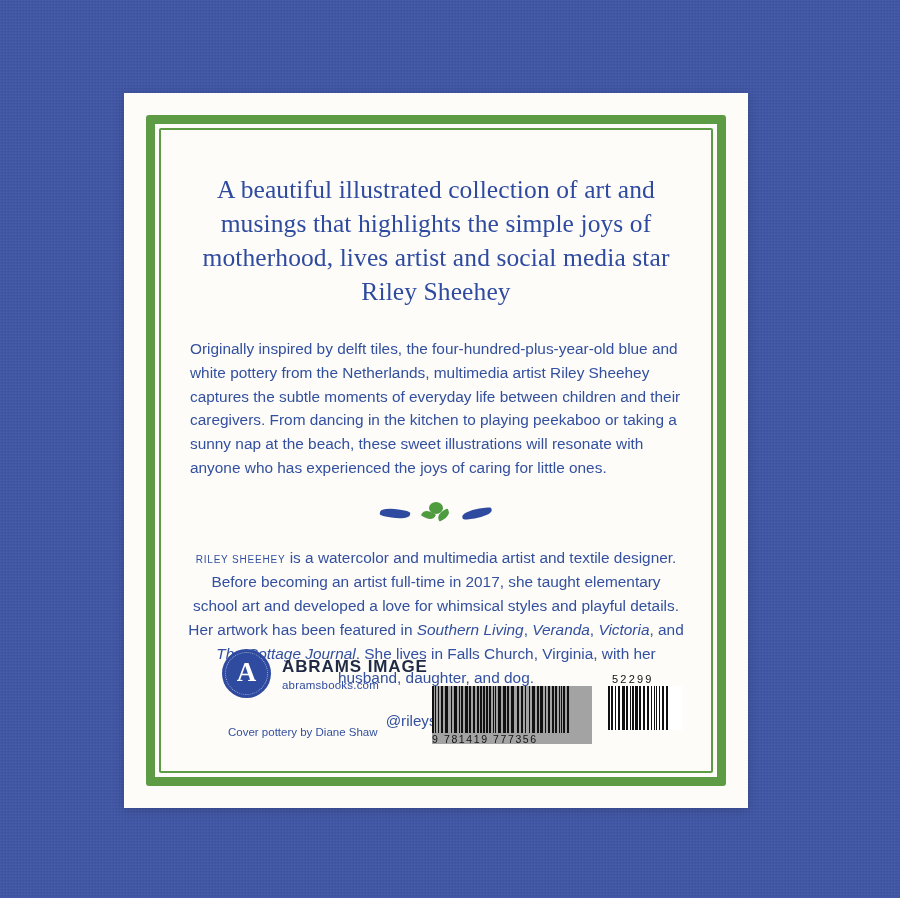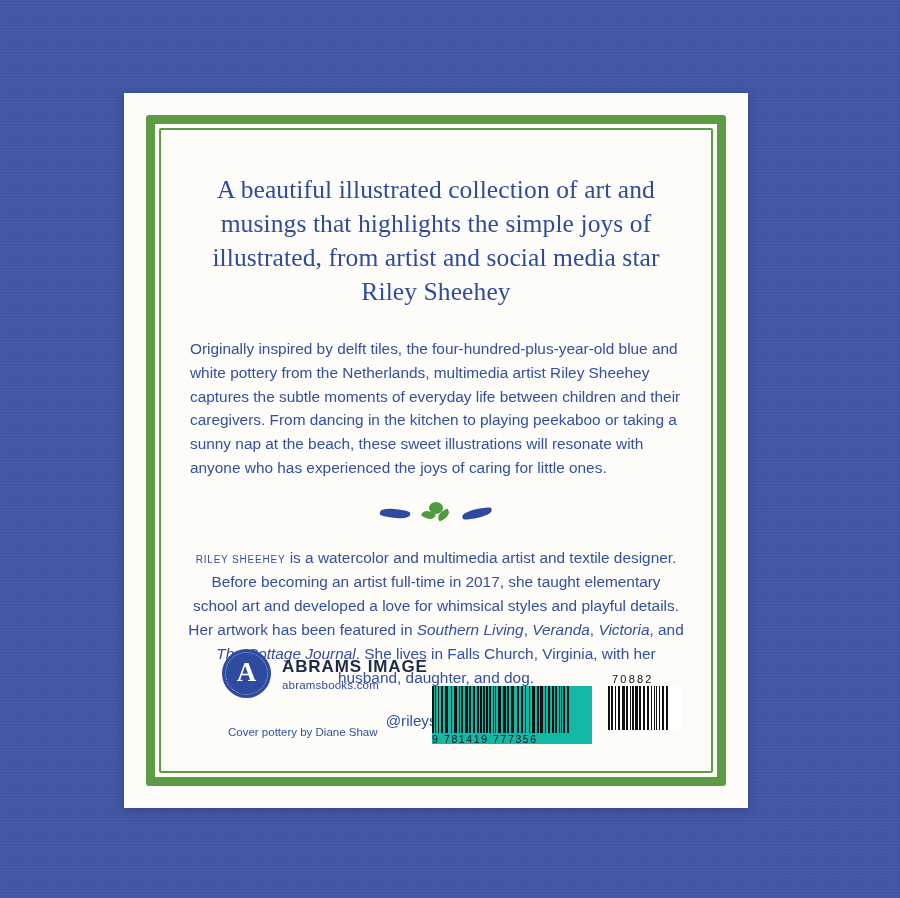--- a/index.html
+++ b/index.html
@@ -218,21 +218,21 @@
     bottom: 12px;
     width: 250px;
     height: 72px;
   }
   .barcode-main {
     position: absolute;
     left: 0;
     bottom: 0;
     width: 160px;
     height: 58px;
-    background: #14b8a6;
+    background: #a3a3a3;
   }
   .barcode-addon {
     position: absolute;
     right: 0;
     bottom: 14px;
     width: 74px;
     height: 44px;
     background: #fff;
   }
   .bars {
@@ -272,21 +272,21 @@
 
 <div class="backdrop"></div>
 
 <div class="cover">
 
   <div class="border-outer"></div>
   <div class="border-inner"></div>
 
   <div class="content">
 
-    <div class="headline">A beautiful illustrated collection of art and musings that highlights the simple joys of illustrated, from artist and social media star Riley Sheehey</div>
+    <div class="headline">A beautiful illustrated collection of art and musings that highlights the simple joys of motherhood, lives artist and social media star Riley Sheehey</div>
 
     <div class="body-copy">Originally inspired by delft tiles, the four-hundred-plus-year-old blue and white pottery from the Netherlands, multimedia artist Riley Sheehey captures the subtle moments of everyday life between children and their caregivers. From dancing in the kitchen to playing peekaboo or taking a sunny nap at the beach, these sweet illustrations will resonate with anyone who has experienced the joys of caring for little ones.</div>
 
     <div class="ornament">
       <span class="leaf-left"></span>
       <span class="sprig">
         <span class="s1"></span>
           <span class="s2"></span>
           <span class="s3"></span>
       </span>
@@ -355,21 +355,21 @@
               <i style="width: 2px; margin-right: 1px; height: calc(100% - 11px);"></i>
               <i style="width: 2px; margin-right: 2px; height: calc(100% - 11px);"></i>
               <i style="width: 1px; margin-right: 1px; height: calc(100% - 11px);"></i>
               <i style="width: 1px; margin-right: 1px; height: calc(100% - 11px);"></i>
               <i style="width: 2px; margin-right: 2px; height: calc(100% - 11px);"></i>
               <i style="width: 2px; margin-right: 2px; height: calc(100% - 11px);"></i>
             </div>
           <div class="barcode-num">9 781419 777356</div>
         </div>
         <div class="barcode-addon">
-          <div class="addon-num">70882</div>
+          <div class="addon-num">52299</div>
           <div class="bars" id="bars-addon">
               <i style="width: 2px; margin-right: 1px; height: calc(100% + 0px);"></i>
               <i style="width: 2px; margin-right: 2px; height: calc(100% + 0px);"></i>
               <i style="width: 1px; margin-right: 2px; height: calc(100% + 0px);"></i>
               <i style="width: 2px; margin-right: 2px; height: calc(100% + 0px);"></i>
               <i style="width: 3px; margin-right: 1px; height: calc(100% + 0px);"></i>
               <i style="width: 2px; margin-right: 2px; height: calc(100% + 0px);"></i>
               <i style="width: 1px; margin-right: 1px; height: calc(100% + 0px);"></i>
               <i style="width: 2px; margin-right: 1px; height: calc(100% + 0px);"></i>
               <i style="width: 3px; margin-right: 1px; height: calc(100% + 0px);"></i>

